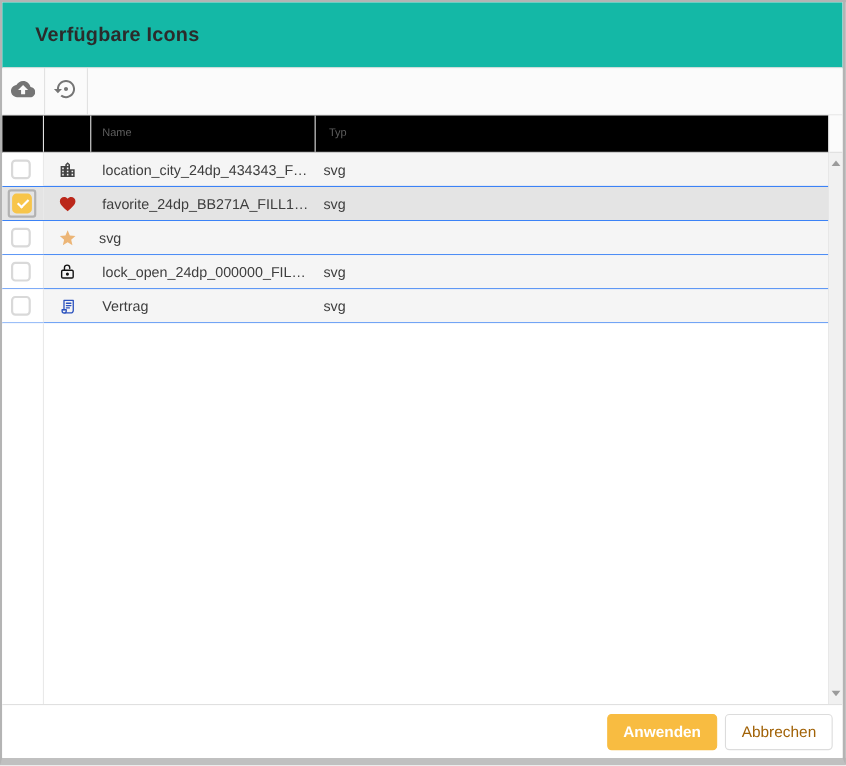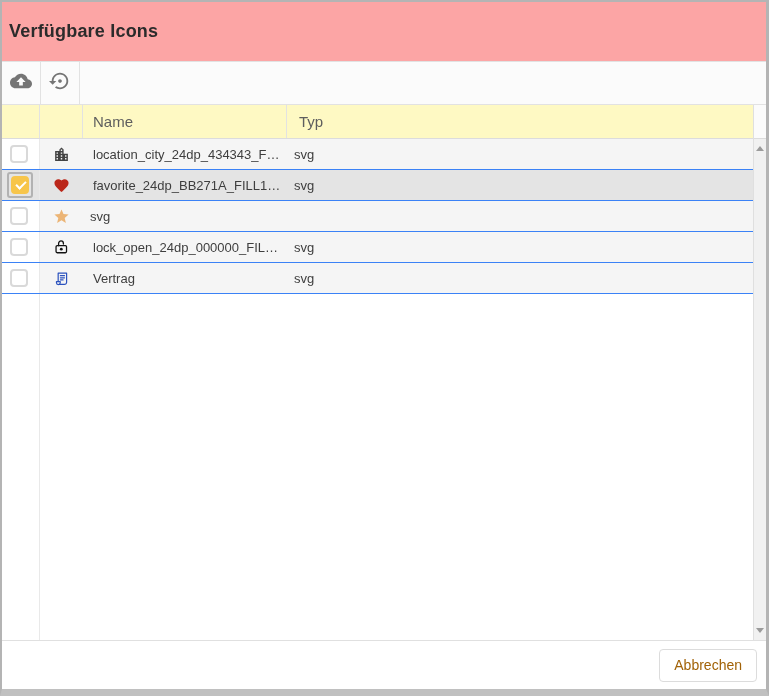--- a/index.html
+++ b/index.html
@@ -13,24 +13,24 @@
     border-right: 3px solid #b4b4b4;
     border-bottom: 7px solid #c0c0c0;
     background: #ffffff;
     display: flex; flex-direction: column;
     overflow: hidden;
   }
 
   
   .titlebar {
     height: 60px; flex: 0 0 60px;
-    background: #fca5a5;
+    background: #14b8a6;
     border-bottom: 1px solid #e2e2e2;
     display: flex; align-items: center;
-    padding-left: 7px;
+    padding-left: 30px;
   }
   .title { font-size: 18px; font-weight: 600; color: #2b2b2b; letter-spacing: .2px; }
 
   
   .toolbar {
     height: 43px; flex: 0 0 43px;
     background: #fbfbfb;
     border-bottom: 1px solid #e2e2e2;
     display: flex;
   }
@@ -42,23 +42,23 @@
   }
   .tool-btn svg { width: 22px; height: 22px; color: #757575; }
 
   
   .content { flex: 1 1 auto; display: flex; min-height: 0; }
   .table-col { flex: 1 1 auto; display: flex; flex-direction: column; min-width: 0; }
 
   
   .thead {
     height: 34px; flex: 0 0 34px;
-    background: #fef9c3;
+    background: #000000;
     border-bottom: 1px solid #dcdcdc;
-    display: flex; font-size: 15px; color: #5e5e5e; align-items: center;
+    display: flex; font-size: 10px; color: #5e5e5e; align-items: center;
   }
   .thead .hc { display: flex; align-items: center; height: 100%; }
   .hc-check { width: 38px; border-right: 1px solid #e2e2e2; }
   .hc-icon  { width: 43px; border-right: 1px solid #e2e2e2; }
   .hc-name  { width: 204px; border-right: 1px solid #e2e2e2; padding-left: 10px; }
   .hc-typ   { flex: 1; padding-left: 12px; }
 
   
   .row {
     height: 31px; flex: 0 0 31px;
@@ -242,15 +242,16 @@
     <div class="scroll-col">
       <div class="scroll-spacer"></div>
       <div class="scroll-track">
         <div class="scroll-arrow arrow-up"></div>
         <div class="scroll-arrow arrow-down"></div>
       </div>
     </div>
   </div>
 
   <div class="footer">
+    <button class="btn btn-apply">Anwenden</button>
     <button class="btn btn-cancel">Abbrechen</button>
   </div>
 </div>
 
 </body></html>

